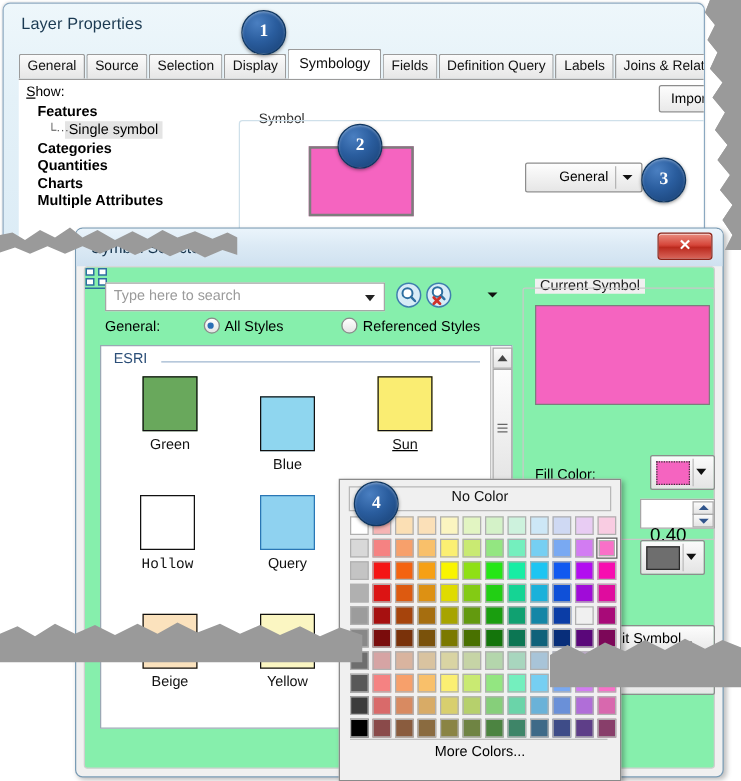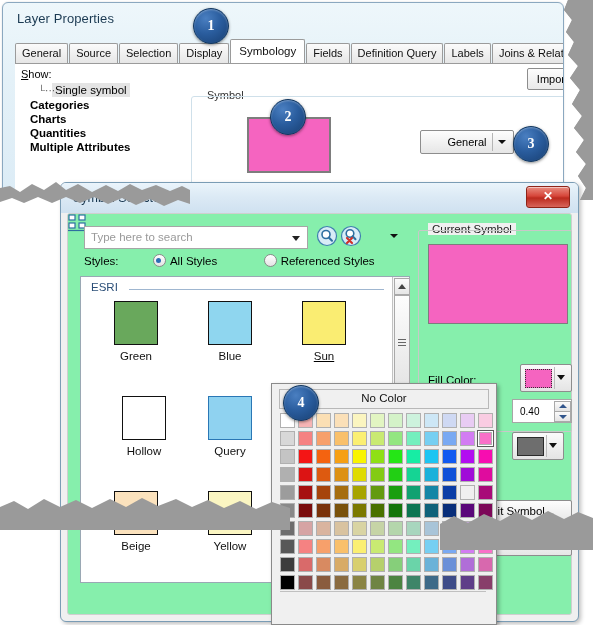--- a/index.html
+++ b/index.html
@@ -214,21 +214,21 @@
   #fill-btn .sep{position:absolute;left:33px;top:2px;bottom:2px;width:1px;background:#bbb;}
   #fill-btn .caret{
     position:absolute;right:6px;top:10px;width:0;height:0;
     border-left:4px solid transparent;border-right:4px solid transparent;
     border-top:5px solid #111;
   }
   #width-spin{
     position:absolute;left:444px;top:185px;width:58px;height:22px;
     background:#fff;border:1px solid #a6a6a6;
   }
-  #width-val{position:absolute;left:7px;top:6px;font-size:10px;}
+  #width-val{position:absolute;left:7px;top:20px;font-size:15px;}
   #spin-btns{position:absolute;right:1px;top:1px;width:16px;height:20px;}
   .spin{
     position:absolute;left:0;width:15px;height:9px;
     background:linear-gradient(180deg,#fbfbfb,#e4e4e4);border:1px solid #a9a9a9;
   }
   .spin.up{top:0;} .spin.dn{top:10px;}
   .spin i{position:absolute;left:3.5px;width:0;height:0;
     border-left:4px solid transparent;border-right:4px solid transparent;}
   .spin.up i{top:2px;border-bottom:4px solid #31558c;}
   .spin.dn i{top:3px;border-top:4px solid #31558c;}
@@ -310,24 +310,25 @@
       <div class="tab active">Symbology</div>
       <div class="tab">Fields</div>
       <div class="tab">Definition Query</div>
       <div class="tab">Labels</div>
       <div class="tab">Joins &amp; Relates</div>
     </div>
 
   <div id="lp-body">
     <div id="show-label"><u>S</u>how:</div>
     <div id="show-tree">
+        <div class="tree-item">Features</div>
         <div style="position: relative; padding: 0px 0px 1px;"><span class="tree-dots">└···</span><span class="tree-child" style="margin-left: 30px;">Single symbol</span></div>
         <div class="tree-item">Categories</div>
+        <div class="tree-item">Quantities</div>
         <div class="tree-item">Charts</div>
-        <div class="tree-item">Quantities</div>
         <div class="tree-item">Multiple Attributes</div>
       </div>
 
     <div id="import-btn">Import...</div>
 
     <div id="symbol-group-title">Symbol</div>
     <div id="symbol-group">
       <div id="symbol-swatch" style="background: rgb(245, 100, 192);"></div>
       <div id="advanced-btn">
         <span>General</span>
@@ -373,44 +374,44 @@
         <rect x="1" y="1" width="6" height="5" fill="#fff" stroke="#2e6fa0" stroke-width="1.2"></rect>
         <rect x="11" y="1" width="6" height="5" fill="#fff" stroke="#2e6fa0" stroke-width="1.2"></rect>
         <rect x="1" y="9" width="6" height="5" fill="#fff" stroke="#2e6fa0" stroke-width="1.2"></rect>
         <rect x="11" y="9" width="6" height="5" fill="#fff" stroke="#2e6fa0" stroke-width="1.2"></rect>
         <line x1="0" y1="16.5" x2="19" y2="16.5" stroke="#2e6fa0" stroke-width="1.2"></line>
       </svg>
     </div>
     <div id="ico-view-caret"></div>
 
     <div id="search-row2">
-      <span>Styles:</span>
+      <span>General:</span>
       <span style="display:inline-block;width:28px"></span>
       <span class="radio on"></span><span>All Styles</span>
       <span style="display:inline-block;width:40px"></span>
       <span class="radio"></span><span>Referenced Styles</span>
     </div>
 
     <div id="gallery">
       <div id="esri-label">ESRI</div>
       <div id="esri-rule"></div>
       <div id="gallery-items">
           <div class="sym-cell" style="left: 18px; top: 24px;">
             <div class="sym-box" style="background: rgb(105, 168, 92); border-color: rgb(17, 17, 17);"></div>
             <div class="sym-name">Green</div>
           </div>
-          <div class="sym-cell" style="left: 112px; top: 24px;">
+          <div class="sym-cell" style="left: 112px; top: 40px;">
             <div class="sym-box" style="background: rgb(143, 214, 239); border-color: rgb(17, 17, 17);"></div>
             <div class="sym-name">Blue</div>
           </div>
           <div class="sym-cell" style="left: 206px; top: 24px; text-decoration: underline;">
             <div class="sym-box" style="background: rgb(250, 237, 114); border-color: rgb(17, 17, 17);"></div>
             <div class="sym-name">Sun</div>
           </div>
-          <div class="sym-cell" style="left: 26px; top: 119px;">
+          <div class="sym-cell" style="left: 16px; top: 119px; font-family: Liberation Mono, monospace;">
             <div class="sym-box" style="background: rgb(255, 255, 255); border-color: rgb(17, 17, 17);"></div>
             <div class="sym-name">Hollow</div>
           </div>
           <div class="sym-cell" style="left: 112px; top: 119px;">
             <div class="sym-box" style="background: rgb(143, 210, 240); border-color: rgb(42, 119, 181);"></div>
             <div class="sym-name">Query</div>
           </div>
           <div class="sym-cell" style="left: 206px; top: 119px;">
             <div class="sym-box" style="background: rgb(247, 168, 168); border-color: rgb(17, 17, 17);"></div>
             <div class="sym-name">Pink</div>
@@ -831,20 +832,21 @@
         <div class="sw-cell" style="background: rgb(62, 76, 136);"></div>
       </div>
       <div class="sw-wrap">
         <div class="sw-cell" style="background: rgb(94, 62, 136);"></div>
       </div>
       <div class="sw-wrap">
         <div class="sw-cell" style="background: rgb(136, 62, 106);"></div>
       </div>
     </div>
   <div id="pal-rule"></div>
+  <div id="more-colors">More Colors...</div>
 </div>
 
 <div class="torn" style="left:498px;top:0;width:95px;height:200px;">
   <svg width="95" height="200" viewBox="0 0 95 200">
     <path d="M62,0 L70,0 L66,10 L74,20 L68,32 L76,42 L70,55 L80,66 L72,78 L82,90 L74,104 L84,116 L76,128 L86,140 L78,152 L88,164 L80,176 L88,188 L82,200 L95,200 L95,0 Z" fill="#9a9a9a"></path>
     <path d="M62,0 L70,0 L66,10 L74,20 L68,32 L76,42 L70,55 L80,66 L72,78 L82,90 L74,104 L84,116 L76,128 L86,140 L78,152 L88,164 L80,176 L88,188 L82,200 L95,200 L95,0 Z" fill="#9a9a9a" opacity="0.9"></path>
   </svg>
 </div>
 <div class="torn" style="left:0;top:170px;width:190px;height:50px;">
   <svg width="190" height="50" viewBox="0 0 190 50">

